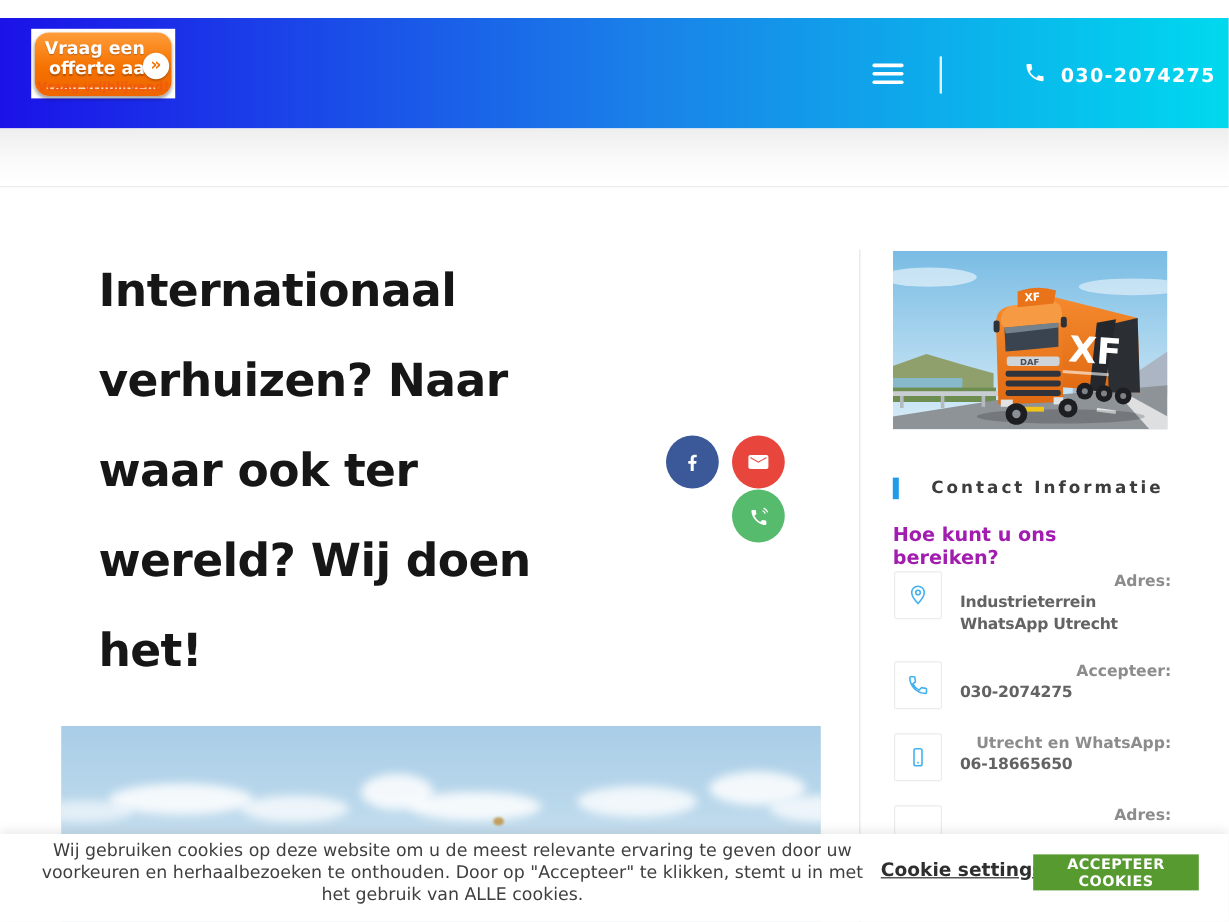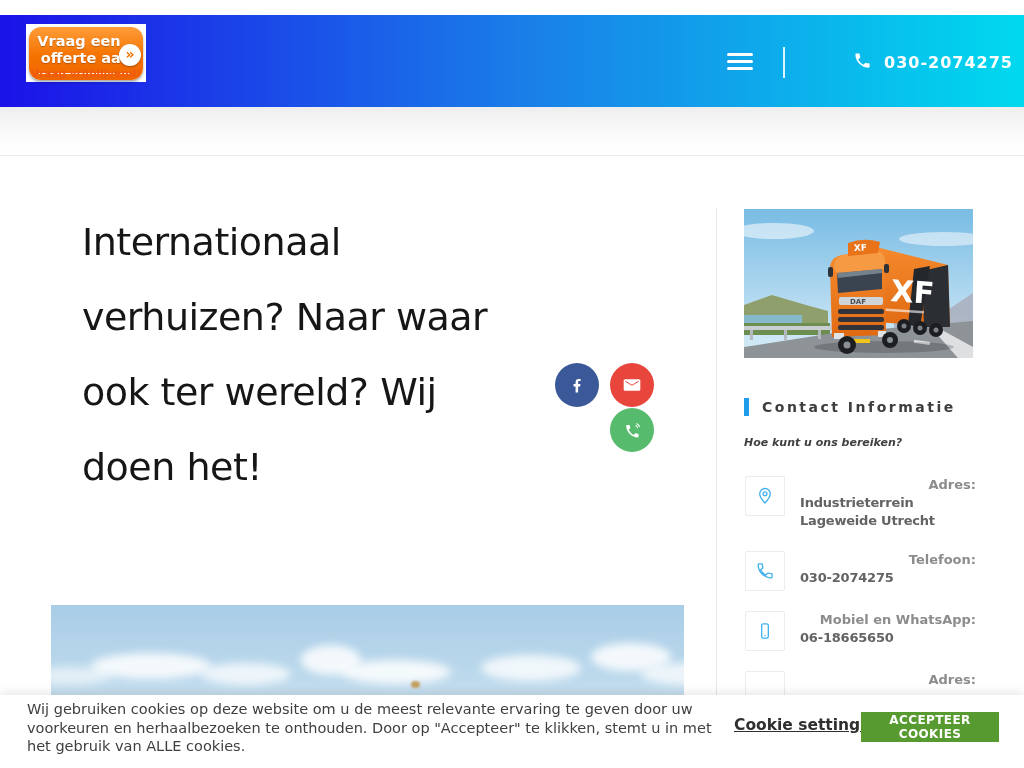--- a/index.html
+++ b/index.html
@@ -39,59 +39,59 @@
                   gap:12px; color:#fff; cursor:pointer; }
   .header-phone .num { font-size:16px; letter-spacing:1px; font-weight:600; }
 
   
   .subheader { position:absolute; left:0; top:107px; width:1024px; height:49px;
                background:linear-gradient(180deg,#eeeeee 0%,#fbfbfb 60%,#ffffff 100%);
                border-bottom:1px solid #ececec; }
 
   
   .hero-title { position:absolute; left:82px; top:205px; width:420px;
-                font-size:38px; line-height:75px; font-weight:normal; color:#161616;
+                font-size:38px; line-height:75px; font-weight:bold; color:#161616;
                 letter-spacing:-0.5px; }
   .hero-title span { display:inline; }
 
   .share-box { position:absolute; left:555px; top:363px; width:99px;
                display:flex; flex-wrap:wrap; gap:1px 11px; justify-content:flex-end; }
   .share-circle { width:44px; height:44px; border-radius:50%; display:flex;
                   align-items:center; justify-content:center; cursor:pointer; }
 
   
   .sky-image { position:absolute; left:51px; top:605px; width:633px; height:163px;
                background:linear-gradient(180deg,#a9cde7 0%,#bcd9ec 45%,#dcebf4 78%,#e9f3f8 100%);
                overflow:hidden; }
   .cloud { position:absolute; background:#fff; border-radius:50%; filter:blur(4px); opacity:.85; }
   .speck { position:absolute; width:9px; height:7px; background:#c3a05f; border-radius:50%;
            filter:blur(1px); }
 
   
   .v-divider { position:absolute; left:716px; top:208px; width:1px; height:560px; background:#e6e6e6; }
   .sidebar { position:absolute; left:744px; top:209px; width:230px; height:559px; }
   .truck-img { position:absolute; left:0; top:0; width:229px; height:149px; overflow:hidden; }
-  .contact-head { position:absolute; left:0; top:189px; display:flex; align-items:center; }
+  .contact-head { position:absolute; left:0; top:189px; display:flex; align-items:center;gap:14px; }
   .contact-bar { width:5px; height:18px; background:#1e9be9; margin-right:13px; }
   .contact-title { font-size:14px; font-weight:bold; color:#3d3d3d; letter-spacing:2.5px; }
-  .contact-sub { position:absolute; left:0; top:227px; font-size:11px; font-weight:600; color:#404040;font-style:italic; }
+  .contact-sub { position:absolute; left:0; top:227px; font-size:16px; font-weight:600; color:#a21caf; }
 
   .c-item { position:absolute; left:0; width:230px; }
   .c-item .icon-box { position:absolute; left:1px; top:0; width:40px; height:40px;
                       background:#fff; border:1px solid #ececec; border-radius:2px;
                       display:flex; align-items:center; justify-content:center; }
   .c-item .txt { position:absolute; left:56px; top:0; width:176px; }
   .c-label { font-size:13px; font-weight:bold; color:#8c8c8c; line-height:18px;text-align:right; }
   .c-value { font-size:13px; font-weight:600; color:#636363; line-height:18px; letter-spacing:-0.2px; }
 
   
   .cookie-banner { position:absolute; left:0; bottom:0; width:1024px; height:73px;
                    background:#fff; box-shadow:0 -2px 10px rgba(0,0,0,.10); z-index:50; }
   .cookie-msg { position:absolute; left:27px; top:5px; width:700px; font-size:14.5px;
-                line-height:18.6px; color:#3f3f3f; }
+                line-height:18.6px; color:#3f3f3f;text-align:center; }
   .cookie-settings { position:absolute; left:734px; top:21px; font-size:15.5px; color:#2f2f2f;
                      text-decoration:underline; font-weight:600; cursor:pointer; }
   .cookie-accept { position:absolute; left:861px; top:17px; width:138px; height:30px;
                    background:#579b30; border:none; color:#fff; font-weight:bold;
                    font-size:12px; letter-spacing:.4px; cursor:pointer;
                    font-family:"DejaVu Sans","Liberation Sans",sans-serif; }
 </style>
 </head>
 <body>
 
@@ -243,45 +243,45 @@
 
     <div class="c-item" style="top:267px">
       <div class="icon-box">
         <svg width="20" height="20" viewBox="0 0 24 24">
             <path fill="none" stroke="#41b2ef" stroke-width="1.6" d="M12 3a6.3 6.3 0 0 1 6.3 6.3c0 4.4-6.3 11-6.3 11s-6.3-6.6-6.3-11A6.3 6.3 0 0 1 12 3z"></path>
             <circle cx="12" cy="9.3" r="2.3" fill="none" stroke="#41b2ef" stroke-width="1.6"></circle>
           </svg>
       </div>
       <div class="txt">
         <div class="c-label">Adres:</div>
-        <div class="c-value">Industrieterrein Lageweide Utrecht</div>
+        <div class="c-value">Industrieterrein WhatsApp Utrecht</div>
       </div>
     </div>
 
     <div class="c-item" style="top:342px">
       <div class="icon-box">
         <svg width="20" height="20" viewBox="0 0 24 24">
             <path fill="none" stroke="#41b2ef" stroke-width="1.6" stroke-linejoin="round" d="M6.8 10.6c1.3 2.7 3.6 5 6.3 6.3l2.1-2.1c.3-.3.7-.4 1-.2 1 .3 2.2.5 3.4.5.5 0 .9.4.9.9v3.3c0 .5-.4.9-.9.9C11 20.2 3.8 13 3.8 4.4c0-.5.4-.9.9-.9H8c.5 0 .9.4.9.9 0 1.2.2 2.3.5 3.4.1.3 0 .7-.2 1l-2.4 1.8z"></path>
           </svg>
       </div>
       <div class="txt">
-        <div class="c-label">Telefoon:</div>
+        <div class="c-label">Accepteer:</div>
         <div class="c-value">030-2074275</div>
       </div>
     </div>
 
     <div class="c-item" style="top:402px">
       <div class="icon-box">
         <svg width="20" height="20" viewBox="0 0 24 24">
             <rect x="8" y="3.5" width="8" height="17" rx="1.8" fill="none" stroke="#41b2ef" stroke-width="1.6"></rect>
             <circle cx="12" cy="17.5" r="0.9" fill="#41b2ef"></circle>
           </svg>
       </div>
       <div class="txt">
-        <div class="c-label">Mobiel en WhatsApp:</div>
+        <div class="c-label">Utrecht en WhatsApp:</div>
         <div class="c-value">06-18665650</div>
       </div>
     </div>
 
     <div class="c-item" style="top:462px">
       <div class="icon-box"></div>
       <div class="txt">
         <div class="c-label">Adres:</div>
         <div class="c-value"></div>
       </div>

